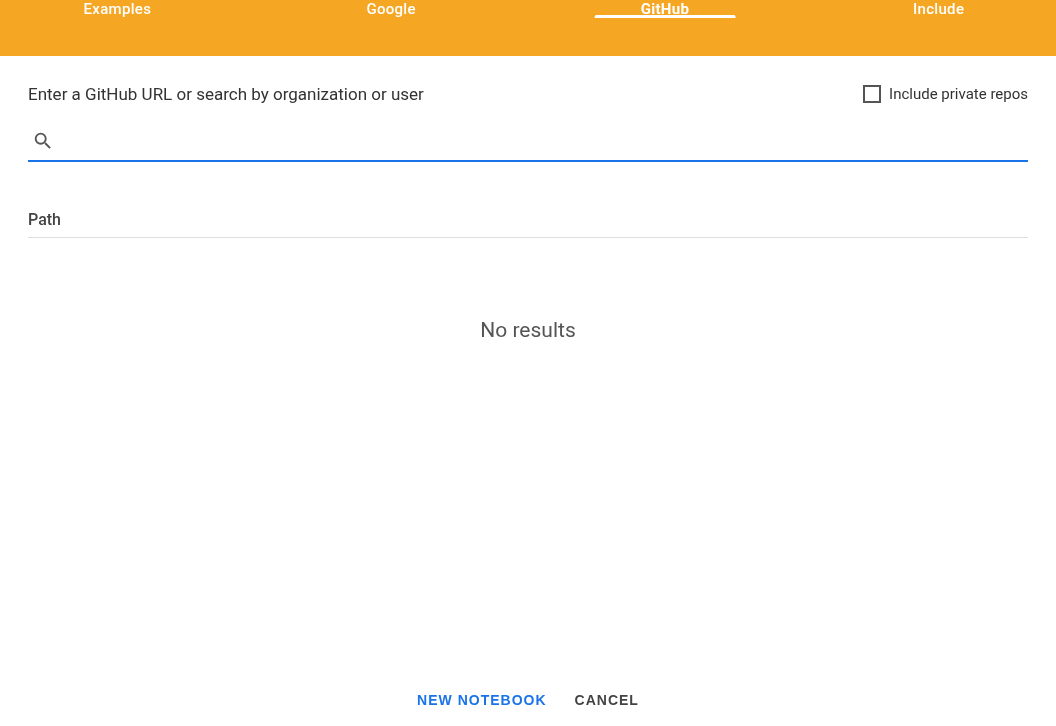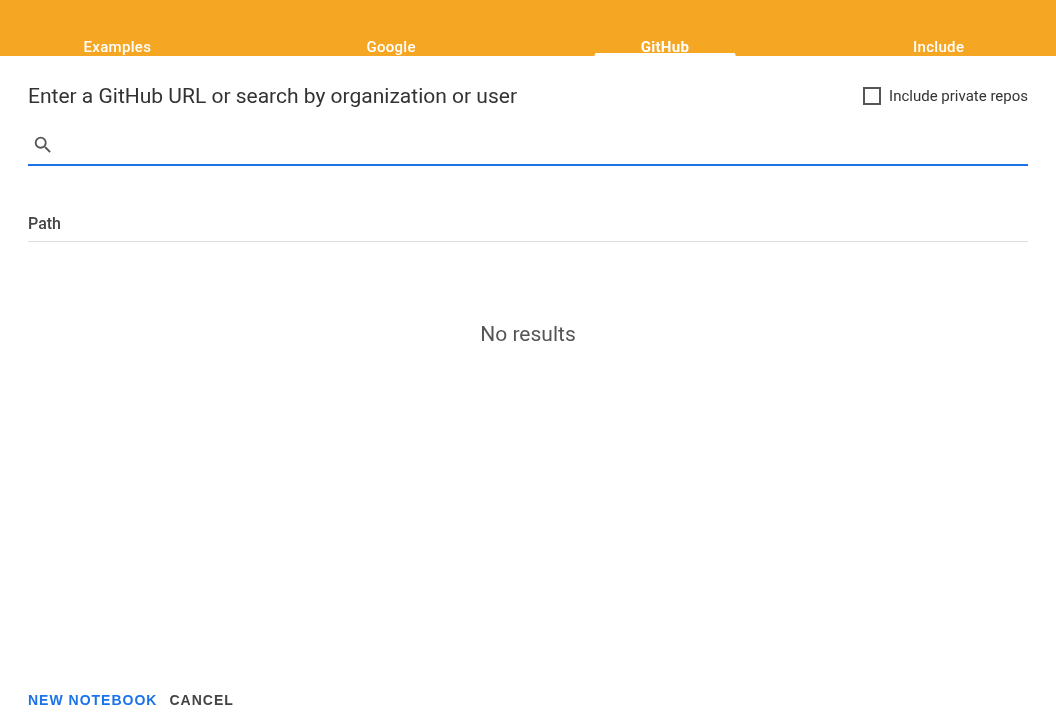--- a/index.html
+++ b/index.html
@@ -14,21 +14,21 @@
       width: 1056px;
       height: 726px;
       overflow: hidden;
       position: relative;
     }
 
     
     .tab-bar {
       background: #f5a623;
       display: flex;
-      align-items: flex-end;
+      align-items: flex-start;
       height: 56px;
       gap: 39px;
     }
 
     .tab-item {
       flex: 1;
       display: flex;
       align-items: center;
       justify-content: center;
       color: #fff;
@@ -62,21 +62,21 @@
 
     
     .top-row {
       display: flex;
       align-items: center;
       justify-content: space-between;
       margin-bottom: 22px;
     }
 
     .description-text {
-      font-size: 21px;
+      font-size: 17px;
       color: #333;
     }
 
     .private-repos {
       display: flex;
       align-items: center;
       gap: 8px;
       font-size: 15px;
       color: #333;
     }
@@ -148,23 +148,23 @@
     }
 
     
     .footer {
       position: absolute;
       bottom: 0;
       right: 0;
       left: 0;
       padding: 18px 28px;
       display: flex;
-      justify-content: flex-start;
-      align-items: center;
-      gap: 12px;
+      justify-content: center;
+      align-items: center;
+      gap: 28px;
     }
 
     .btn-new-notebook {
       background: none;
       border: none;
       color: #1a73e8;
       font-size: 14px;
       font-weight: 700;
       letter-spacing: 1px;
       cursor: pointer;

